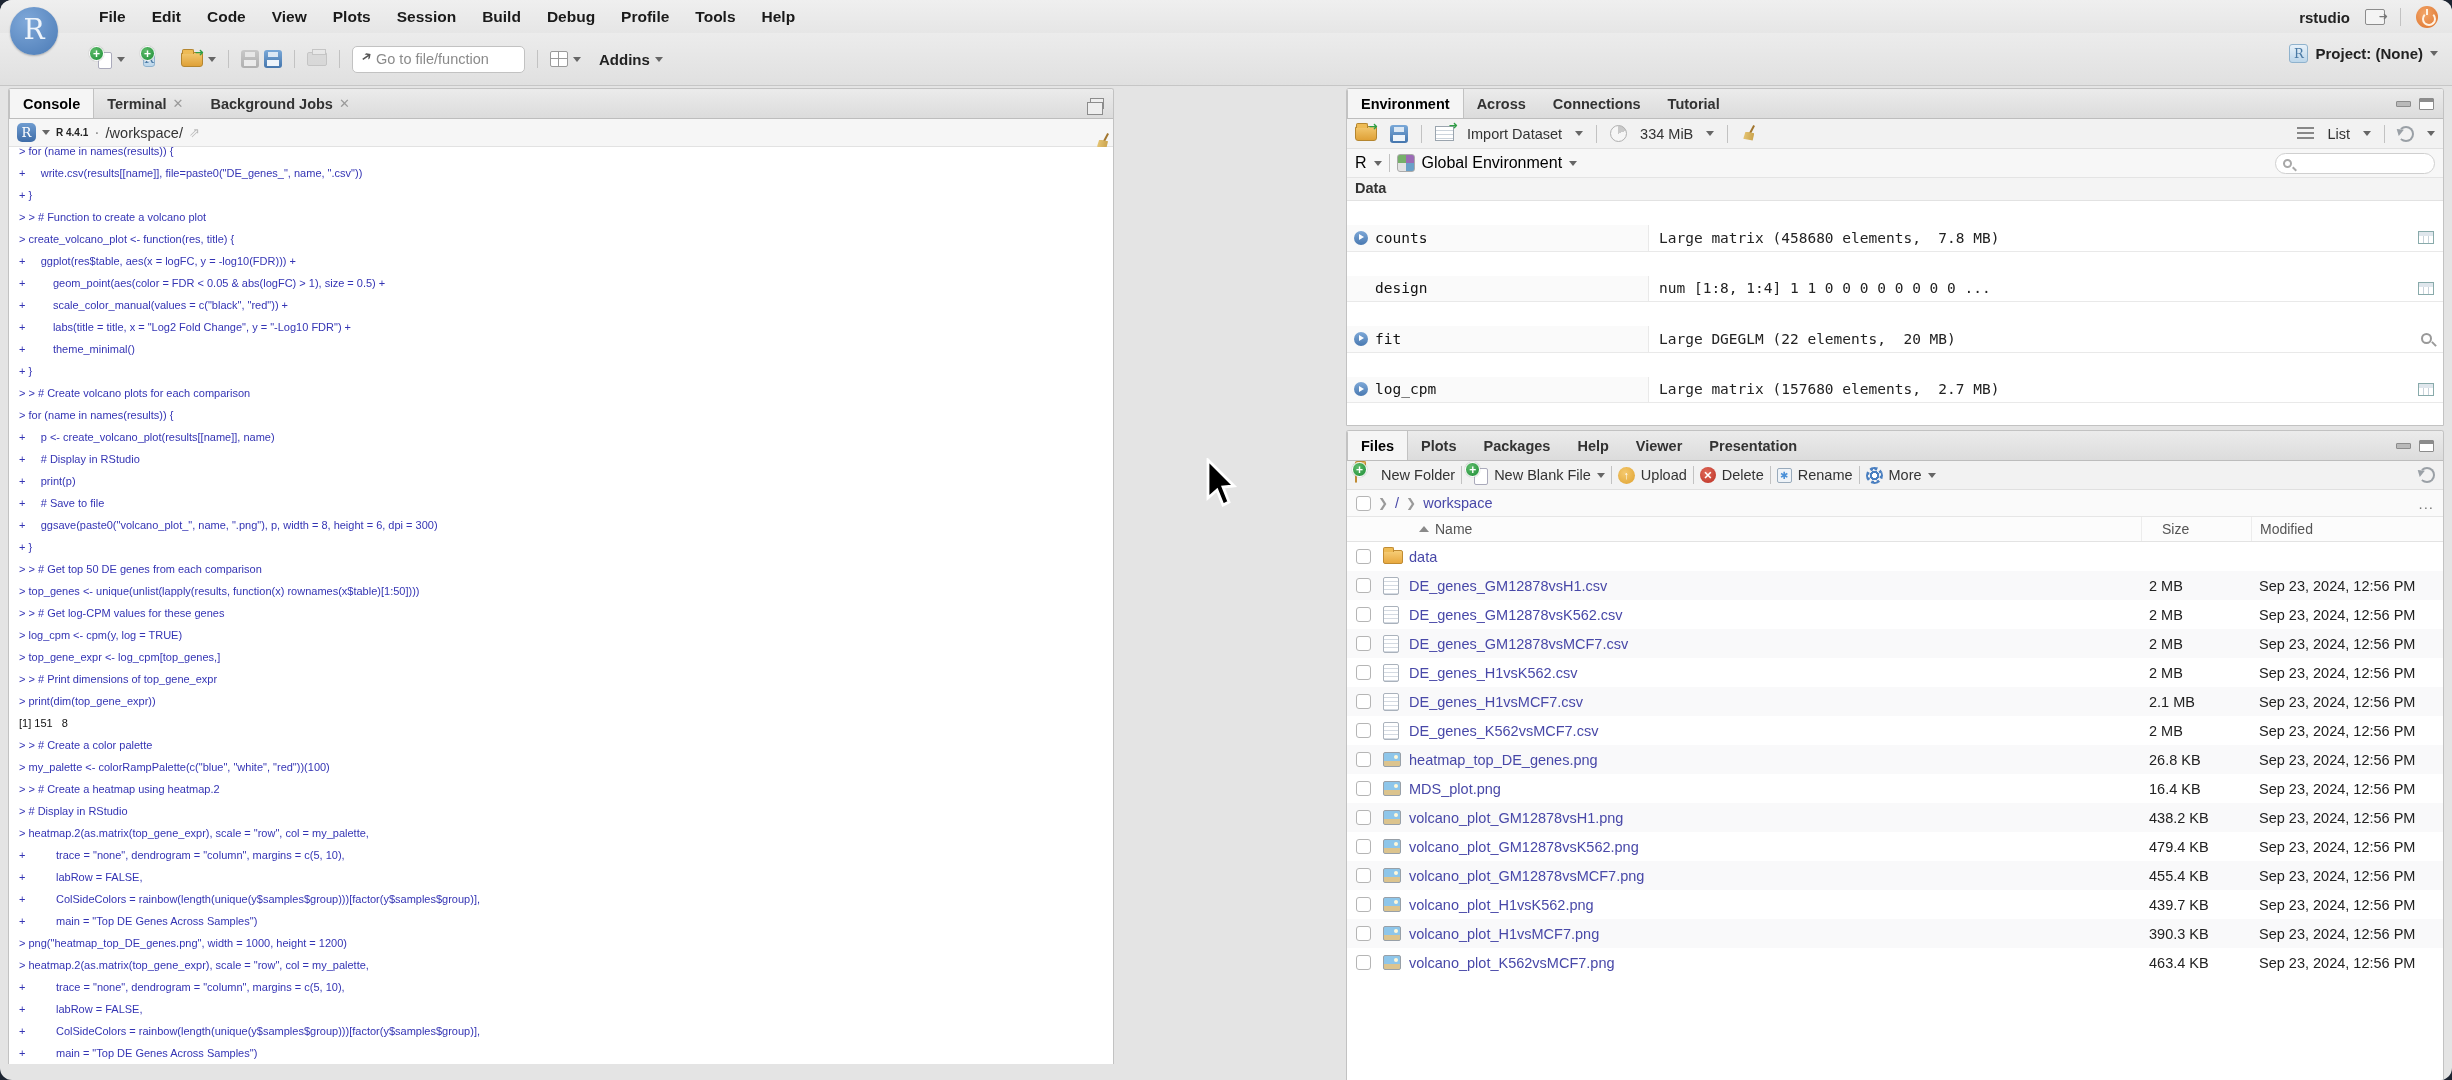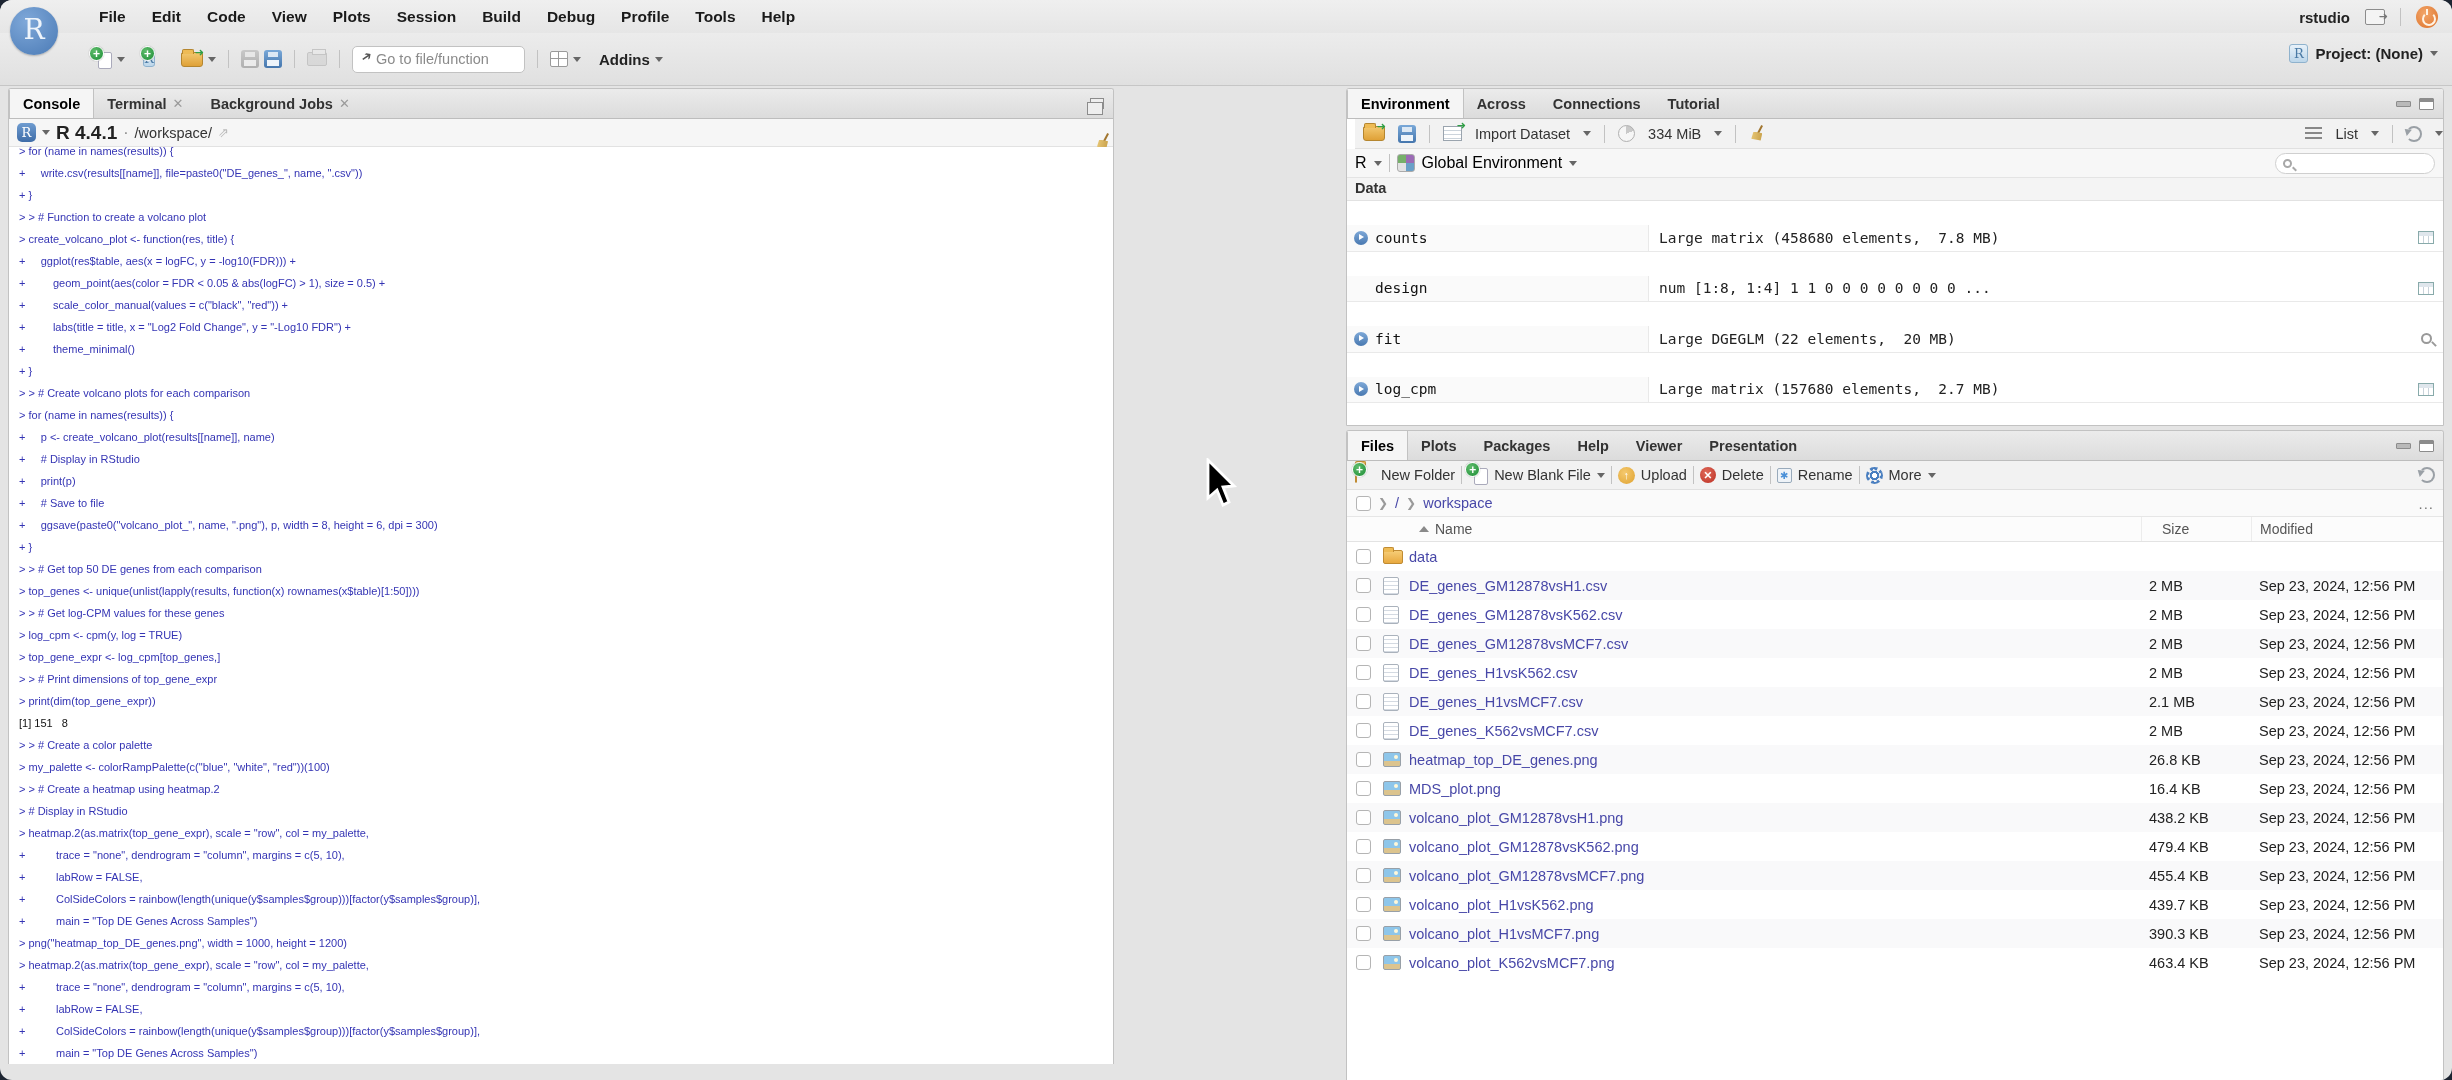--- a/index.html
+++ b/index.html
@@ -34,32 +34,32 @@
   .ic-min { width:15px; height:6px; border:1px solid #8c8c8c; background:#b9b9b9; border-radius:1px; }
   .ic-max { width:15px; height:12px; border:1px solid #8c8c8c; background:#fff; border-radius:1px; position:relative; }
   .ic-max::before { content:""; position:absolute; left:0; top:0; width:100%; height:3px; background:#8c8c8c; }
   .ic-restore { width:14px; height:11px; border:1px solid #8c8c8c; background:#eee; position:relative; }
   .ic-restore::after { content:""; position:absolute; left:-4px; top:3px; width:14px; height:11px; border:1px solid #8c8c8c; background:#eee; }
 
   
   #console-panel { left:8px; top:88px; width:1106px; bottom:16px; border-bottom:none; }
   .console-subbar { position:absolute; left:0; top:30px; width:100%; height:28px; background:#f6f6f6; border-bottom:1px solid #e2e2e2; display:flex; align-items:center; padding:0 8px; gap:6px; }
   .rbadge { width:19px; height:19px; border-radius:5px; background:linear-gradient(#6f9cd0,#3f6da8); color:#fff; font-family:"DejaVu Serif",serif; font-size:13px; text-align:center; line-height:19px; }
-  .console-subbar .ver { font-size:19px; font-weight:600; color:#222; }
+  .console-subbar .ver { font-size:10px; font-weight:600; color:#222; }
   .console-subbar .dot { color:#888; }
   .console-subbar .cwd { font-size:14.5px; color:#333; }
   .console-body { position:absolute; left:0; top:58px; right:0; bottom:0; background:#fff; overflow:hidden; padding-left:10px; }
   .console-lines { margin-top:-7px; }
   .cline { font-family:Liberation Sans, sans-serif; font-size:11px; line-height:22px; height:22px; white-space:pre; }
   .cline.in { color:#3434b4; }
   .cline.out { color:#111; }
 
   
   #env-panel { left:1346px; top:88px; width:1098px; height:338px; }
-  .env-toolbar { position:absolute; left:8px; top:30px; width:100%; height:30px; background:#f2f2f2; border-bottom:1px solid #e0e0e0; display:flex; align-items:center; padding:0 8px; gap:13px; }
+  .env-toolbar { position:absolute; left:0; top:30px; width:100%; height:30px; background:#f2f2f2; border-bottom:1px solid #e0e0e0; display:flex; align-items:center; padding:0 8px; gap:13px; }
   .env-toolbar .txt, .files-toolbar .txt { font-size:14.5px; color:#333; }
   .env-bar2 { position:absolute; left:0; top:60px; width:100%; height:29px; background:#f7f7f7; border-bottom:1px solid #e4e4e4; display:flex; align-items:center; padding:0 8px; gap:7px; }
   .search-box { margin-left:auto; width:160px; height:21px; border:1px solid #cfcfcf; border-radius:11px; background:#fff; display:flex; align-items:center; padding:0 7px; gap:5px; }
   .search-box input { border:none; outline:none; width:120px; font-size:13px; background:transparent; }
   .env-datahdr { position:absolute; left:0; top:89px; width:100%; height:23px; background:#f4f4f4; border-bottom:1px solid #e2e2e2; font-size:14.5px; font-weight:600; color:#333; padding:2px 0 0 8px; }
   .env-rows { position:absolute; left:0; top:112px; width:100%; }
   .env-row { height:26.5px; border-bottom:1px solid #e9e9e9; display:flex; align-items:center;margin-top:24px; }
   .env-name { width:302px; height:100%; background:#fafafa; border-right:1px solid #e9e9e9; display:flex; align-items:center; gap:7px; padding-left:7px; }
   .env-name .nm { font-family:"DejaVu Sans Mono",monospace; font-size:14.5px; color:#111; }
   .exp { width:14px; height:14px; border-radius:50%; background:linear-gradient(#7fa9d8,#4878b0); position:relative; flex:none; }

